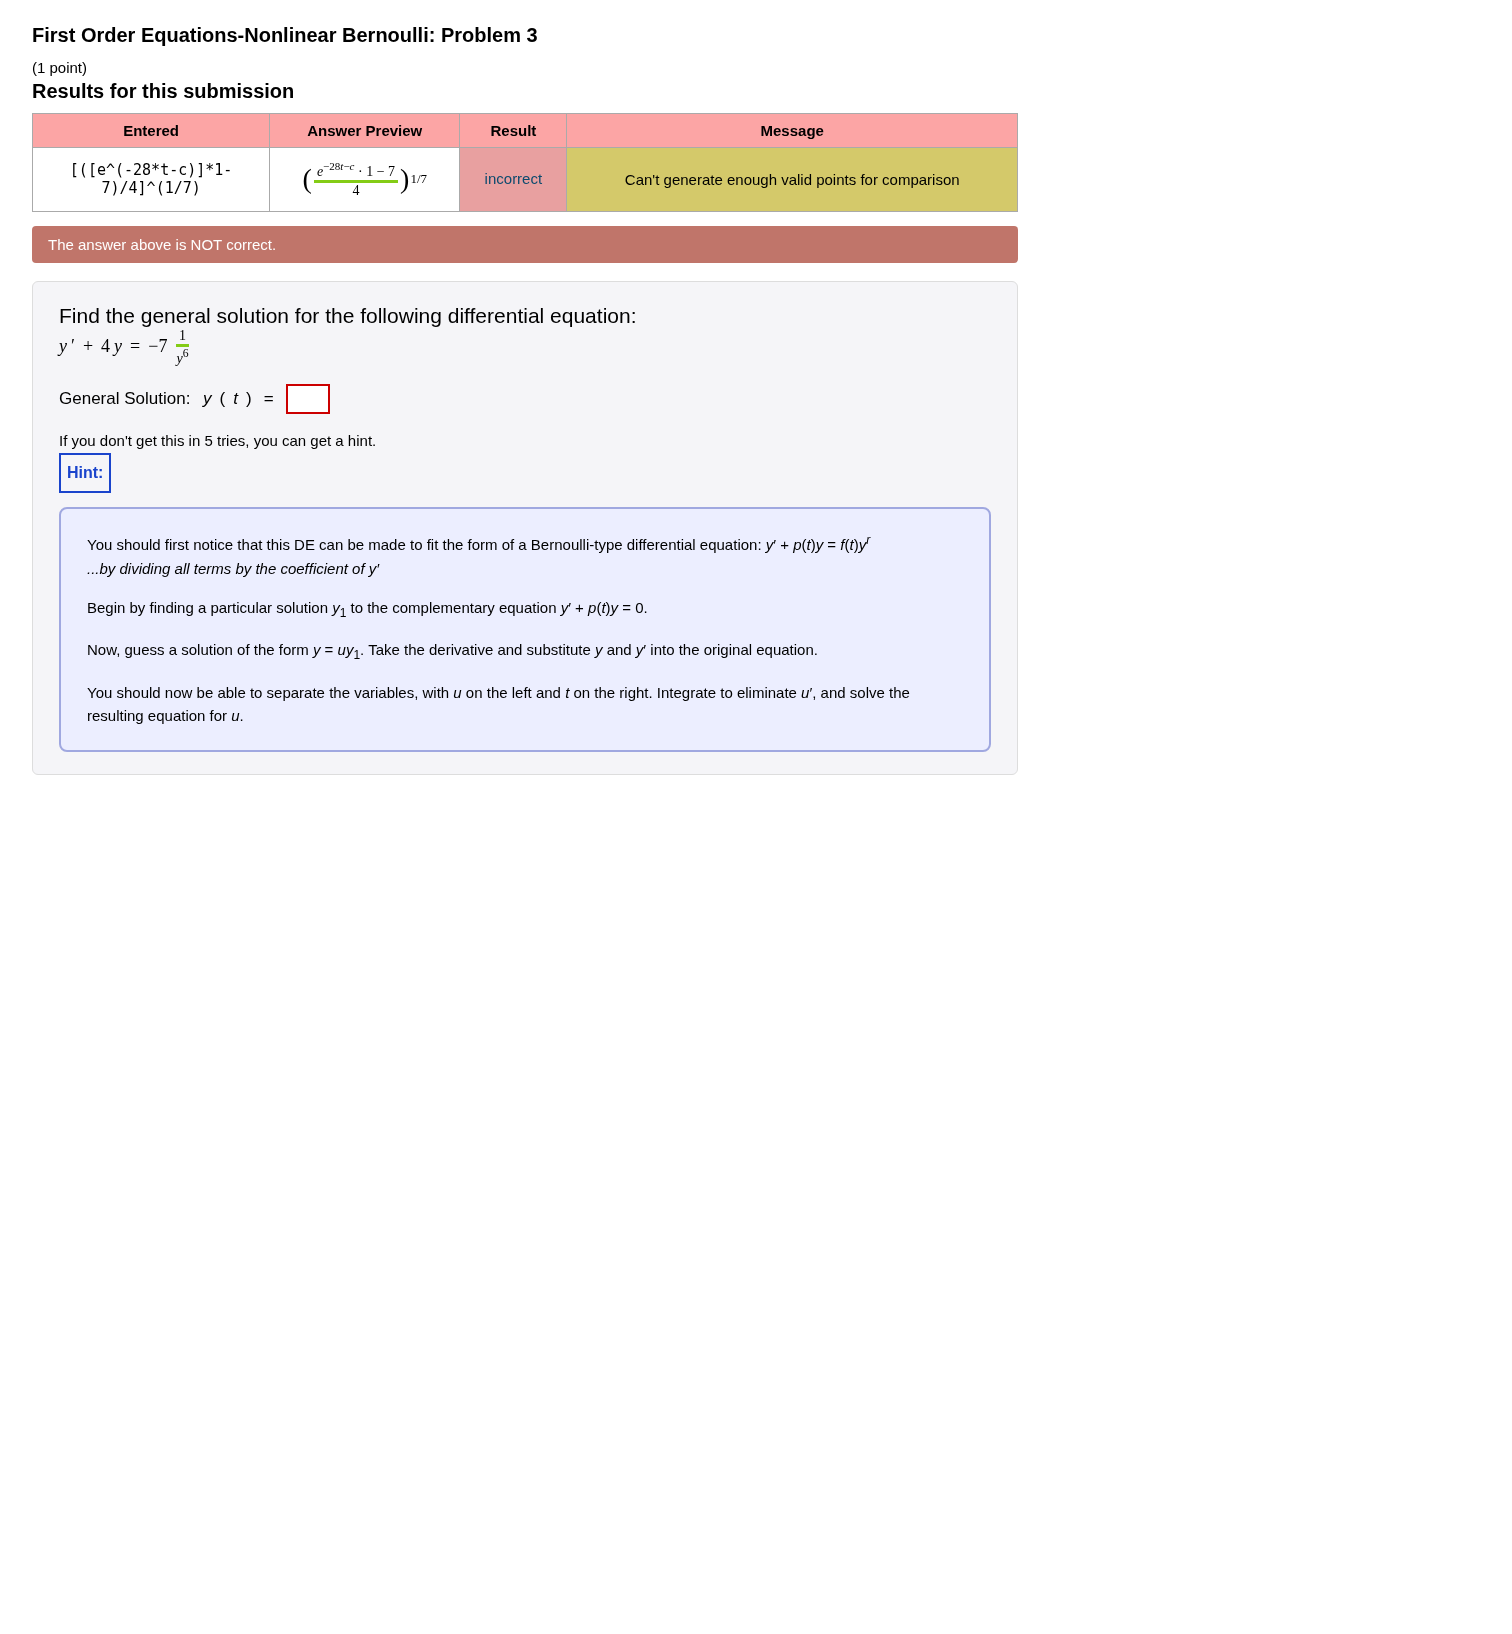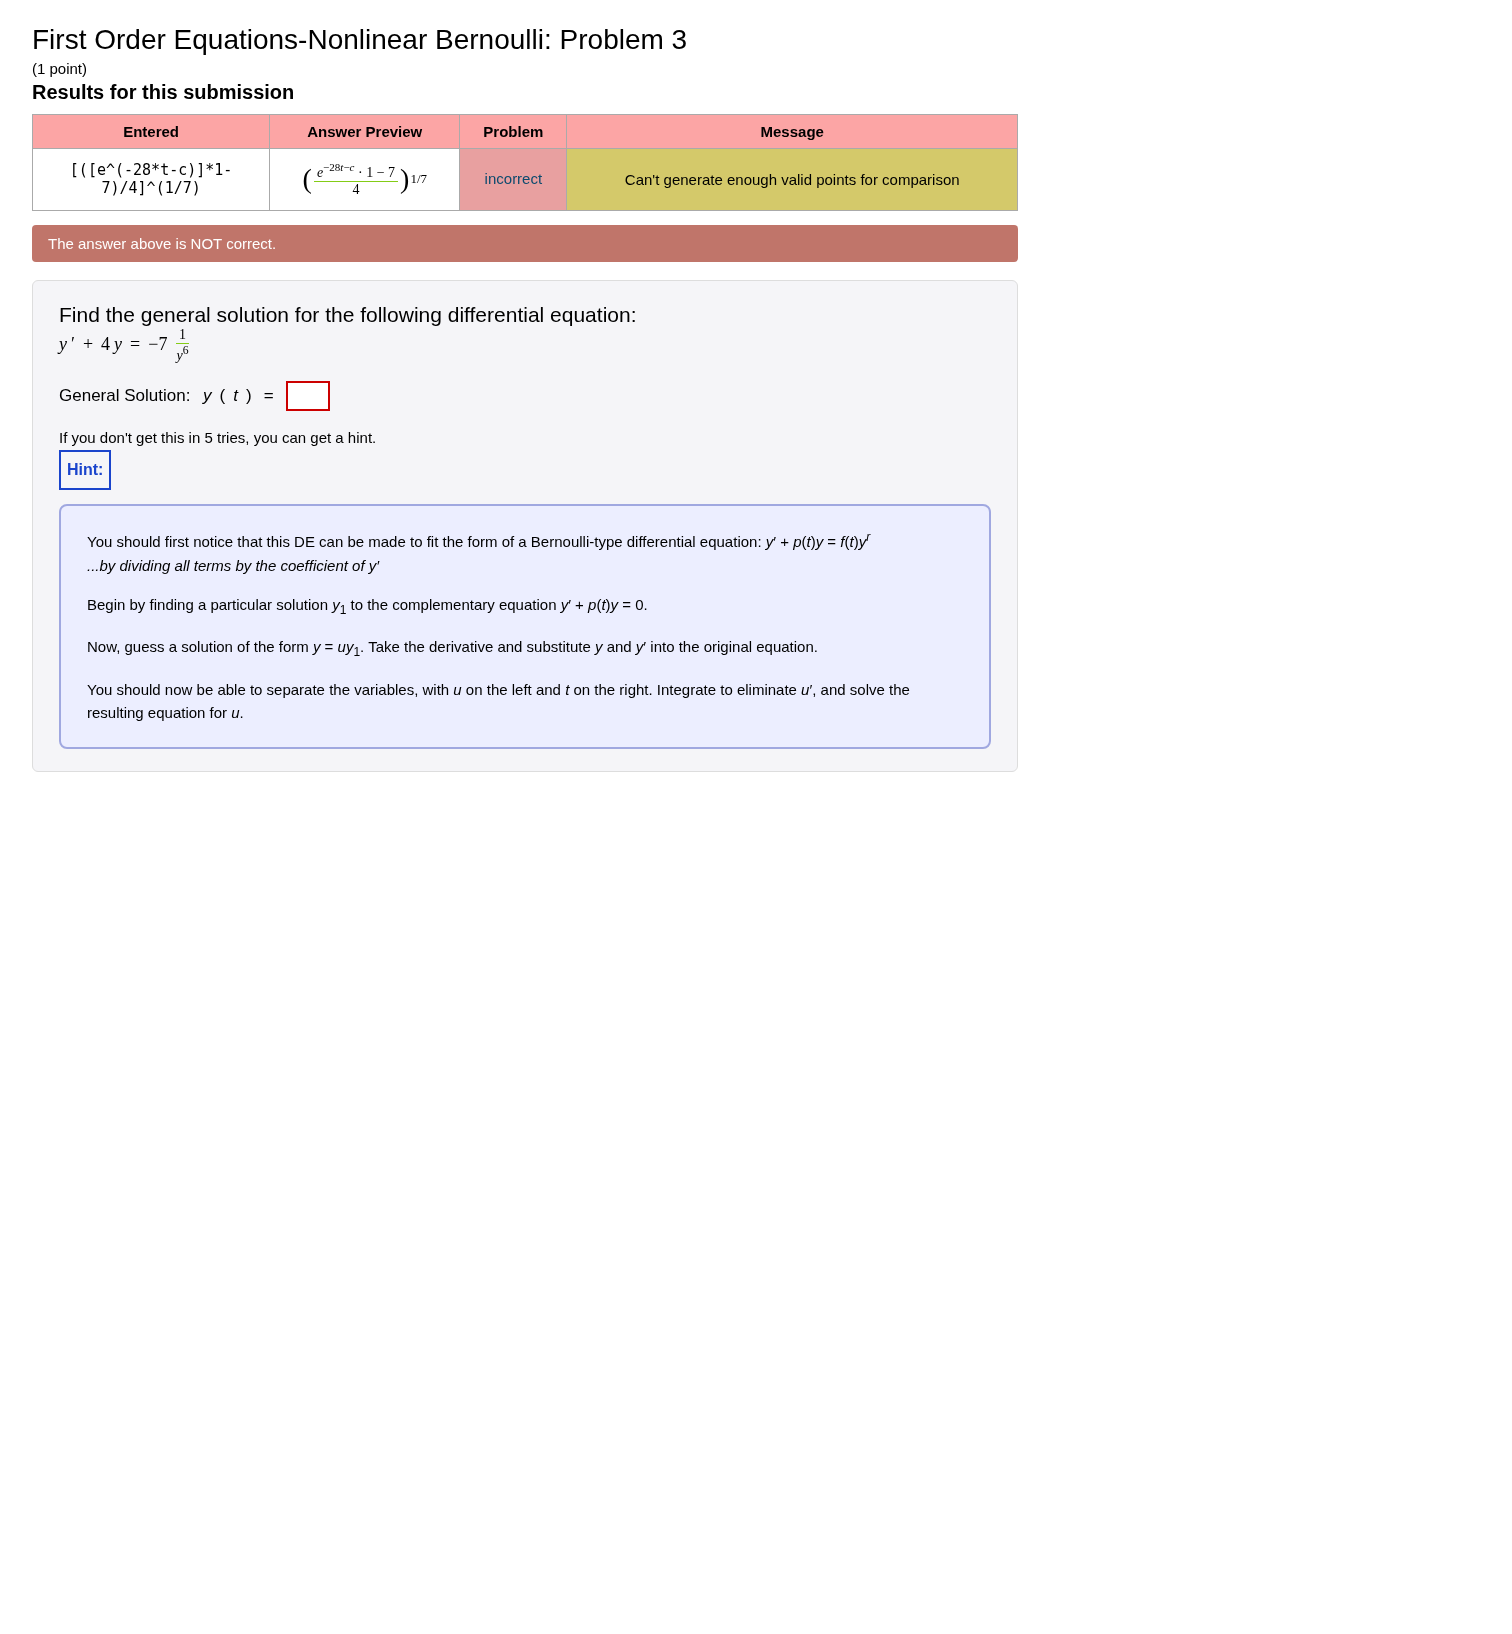--- a/index.html
+++ b/index.html
@@ -4,23 +4,23 @@
   <style>
     * { box-sizing: border-box; margin: 0; padding: 0; }
     body {
       font-family: Georgia, 'Times New Roman', serif;
       background: #fff;
       color: #000;
       padding: 24px 32px;
       max-width: 1050px;
     }
     .page-title {
-      font-size: 28px;
-      font-weight: normal;
-      margin-bottom: 4px;
+      font-size: 20px;
+      font-weight: bold;
+      margin-bottom: 12px;
       font-family: Arial, sans-serif;
     }
     .points-label {
       font-size: 15px;
       font-family: Arial, sans-serif;
       margin-bottom: 4px;
     }
     .section-heading {
       font-size: 20px;
       font-weight: bold;
@@ -155,21 +155,21 @@
     
     .math-frac {
       display: inline-flex;
       flex-direction: column;
       align-items: center;
       vertical-align: middle;
       font-size: 15px;
       margin: 0 2px;
     }
     .math-frac .numer {
-      border-bottom: 1px solid #84cc16;
+      border-bottom: 3px solid #84cc16;
       padding: 0 3px;
       font-size: 14px;
     }
     .math-frac .denom {
       padding: 0 3px;
       font-size: 14px;
     }
     .paren-big {
       font-size: 28px;
       line-height: 1;
@@ -182,21 +182,21 @@
 <h1 class="page-title">First Order Equations-Nonlinear Bernoulli: Problem 3</h1>
 <div class="points-label">(1 point)</div>
 
 <h2 class="section-heading">Results for this submission</h2>
 
 <table class="results-table">
   <thead>
     <tr>
       <th>Entered</th>
       <th>Answer Preview</th>
-      <th>Problem</th>
+      <th>Result</th>
       <th>Message</th>
     </tr>
   </thead>
   <tbody>
     <tr>
       <td class="td-entered">
         [([e^(-28*t-c)]*1-<br>7)/4]^(1/7)
       </td>
       <td class="td-preview">
         

